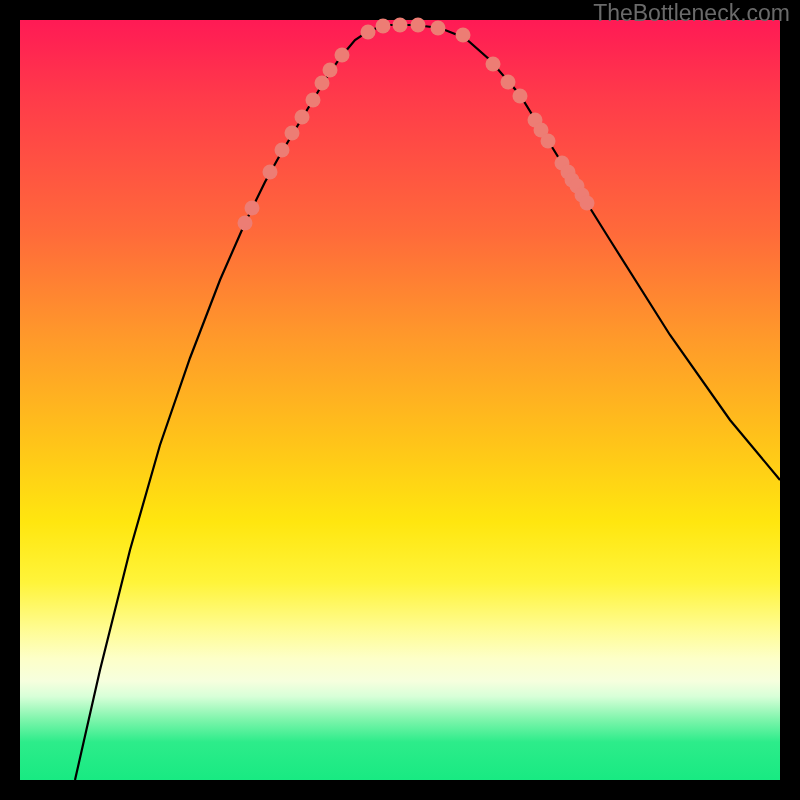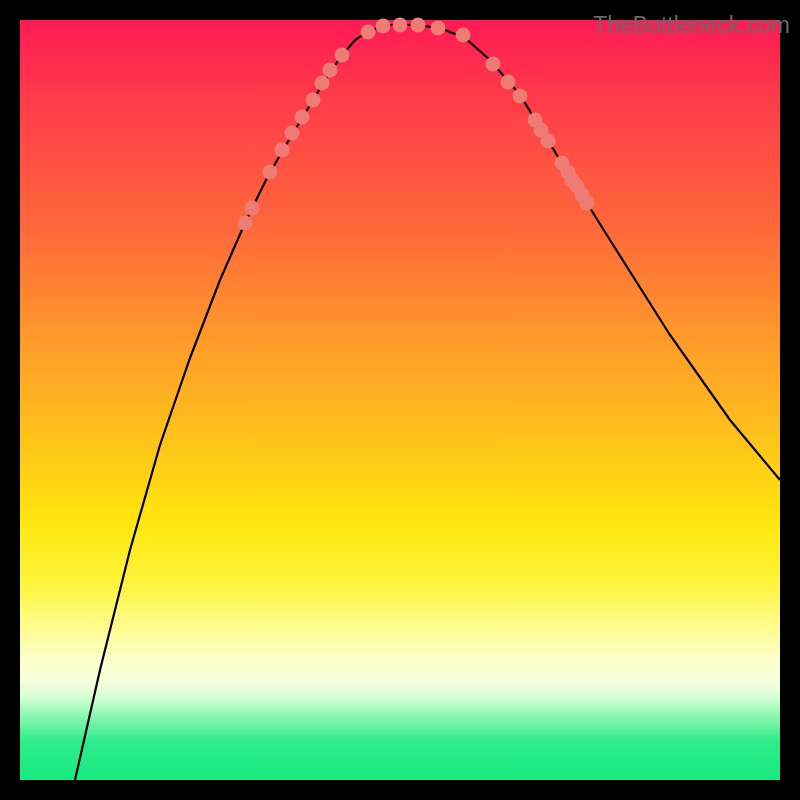--- a/index.html
+++ b/index.html
@@ -54,21 +54,20 @@
   }
   .watermark {
     position: absolute;
     top: 0px;
     right: 10px;
     color: #6a6a6a;
     font-size: 23px;
     font-weight: 400;
     letter-spacing: 0px;
     user-select: none;
-    margin-top: 12px;
   }
 </style>
 </head>
 <body>
 
 <div class="frame">
   <div class="plot">
     <svg viewBox="0 0 760 760">
 
       <path id="curve-path" fill="none" stroke="#000" stroke-width="2.2" d="M55 760 L80 650 L110 530 L140 425 L170 338 L200 260 L225 203 L245 162 L260 135 L275 110 L290 85 L305 60 L320 38 L335 20 L350 10 L370 5 L395 5 L420 8 L445 18 L470 40 L500 75 L540 140 L590 220 L650 315 L710 400 L760 460"></path>

